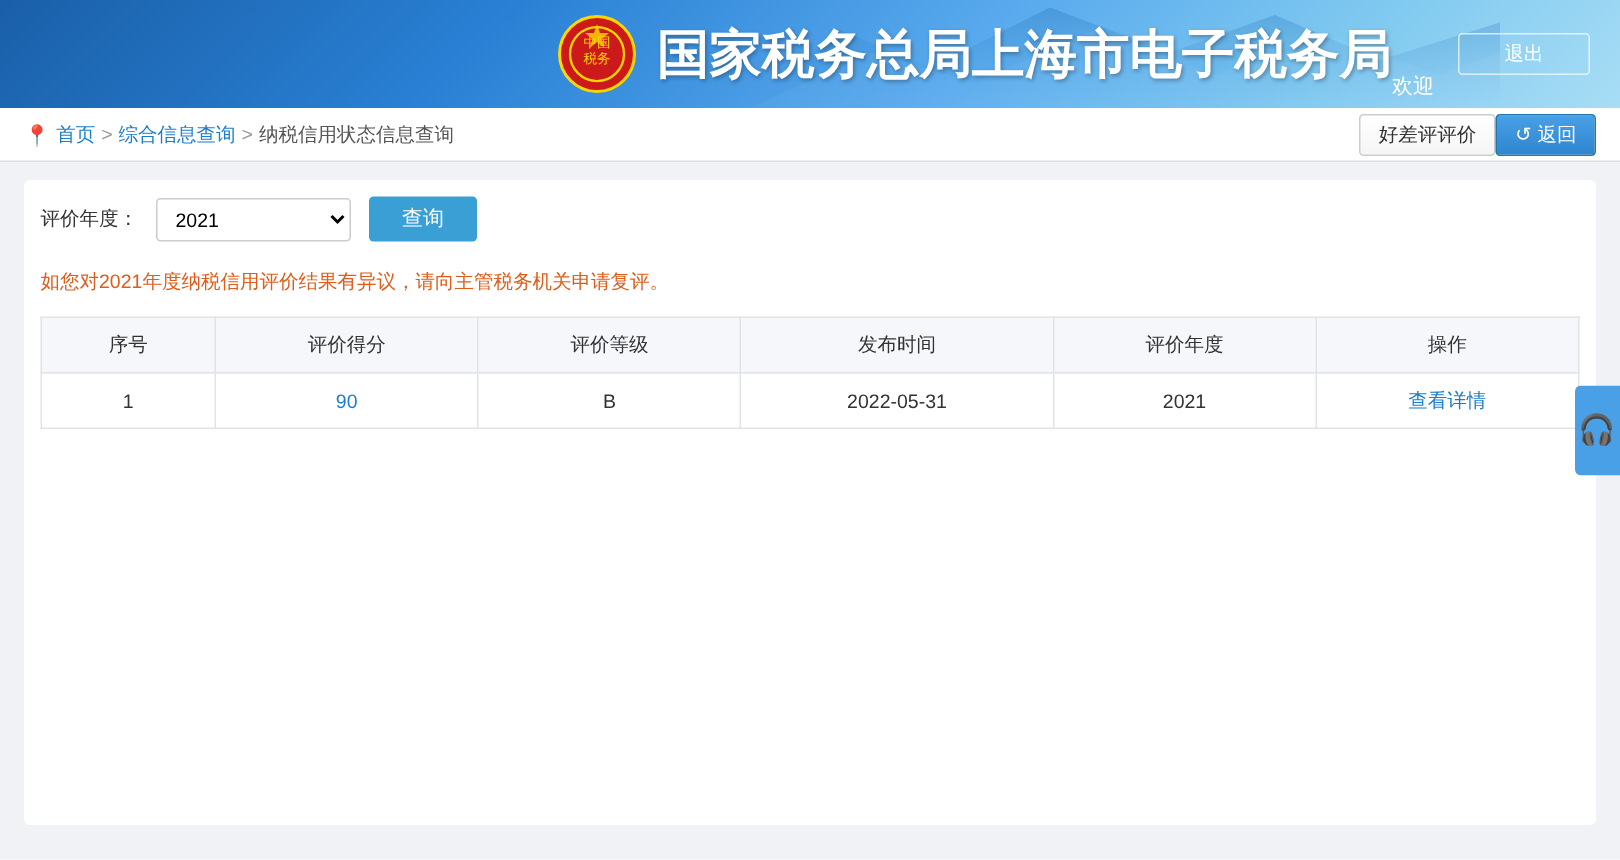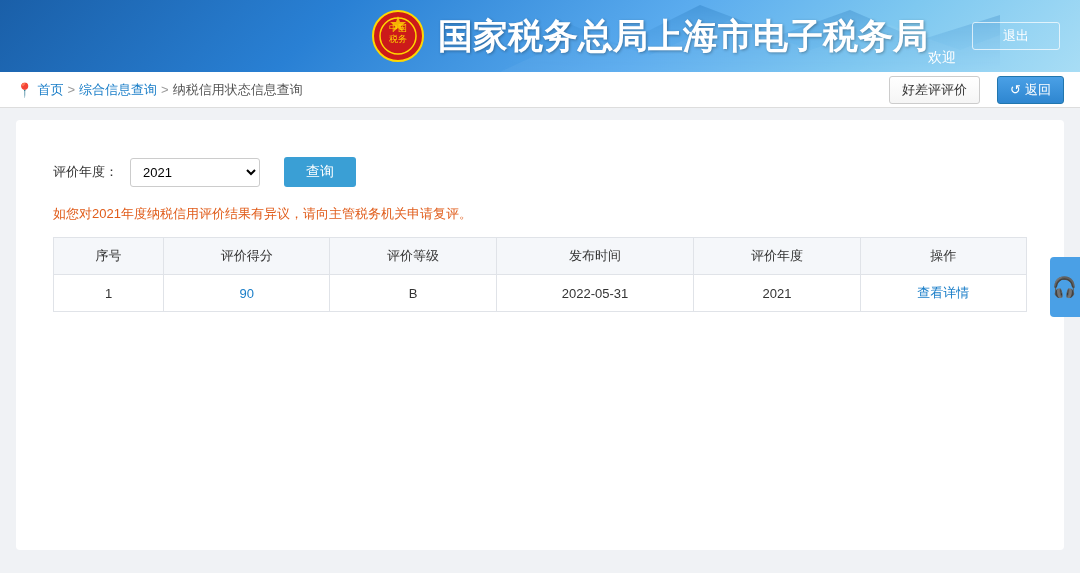--- a/index.html
+++ b/index.html
@@ -84,21 +84,21 @@
     .breadcrumb-item.link {
       color: #1a7ec8;
       cursor: pointer;
     }
     .breadcrumb-sep {
       color: #999;
     }
     .navbar-actions {
       display: flex;
       align-items: center;
-      gap: 17px;
+      gap: 0;
     }
     .btn-review {
       background: linear-gradient(to bottom, #fff, #f5f5f5);
       border: 1px solid #ccc;
       padding: 4px 12px;
       border-radius: 3px;
       cursor: pointer;
       font-size: 13px;
       color: #333;
     }
@@ -117,21 +117,21 @@
     .nav-location-icon {
       color: #e05c1a;
       font-size: 14px;
     }
 
     
     .main-content {
       background: #fff;
       margin: 12px 16px;
       border-radius: 4px;
-      padding: 37px;
+      padding: 11px;
       min-height: 430px;
     }
 
     
     .filter-row {
       display: flex;
       align-items: center;
       gap: 12px;
       margin-bottom: 18px;
     }
@@ -150,21 +150,20 @@
       cursor: pointer;
     }
     .btn-query {
       background: #3a9fd5;
       color: #fff;
       border: none;
       padding: 6px 22px;
       border-radius: 3px;
       cursor: pointer;
       font-size: 14px;
-      margin-left: 12px;
     }
 
     
     .notice-text {
       color: #e05c1a;
       font-size: 13px;
       margin-bottom: 14px;
     }
 
     

